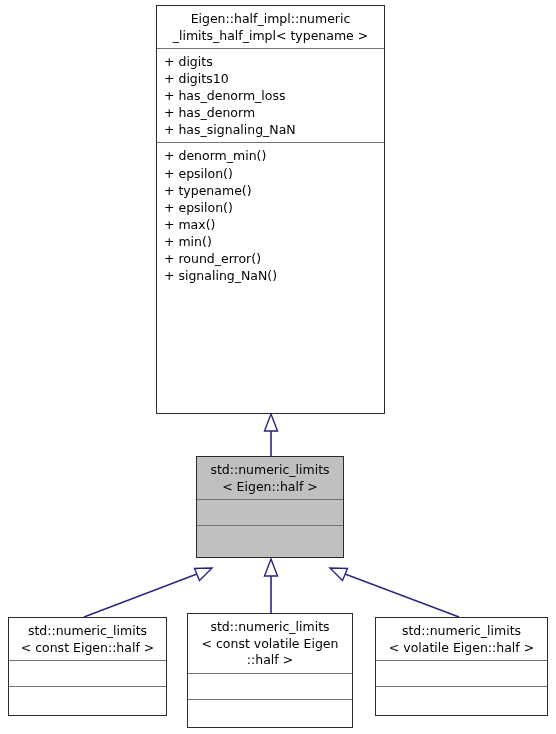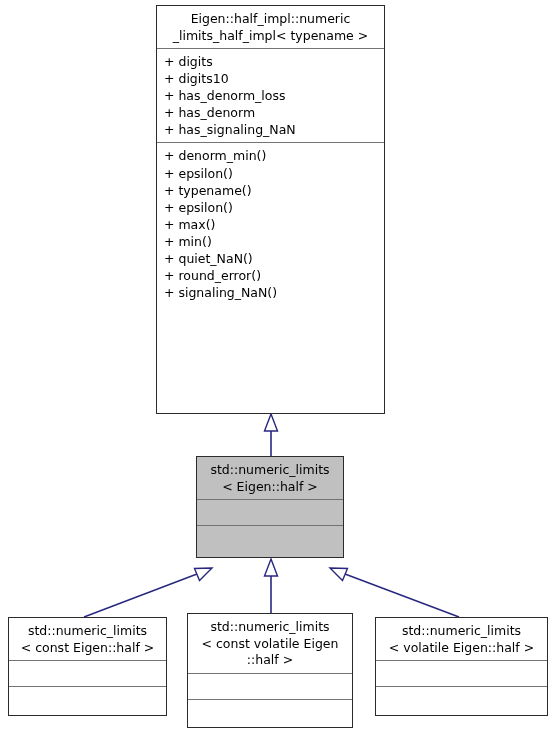--- a/index.html
+++ b/index.html
@@ -108,21 +108,20 @@
         <div class="member-row">+ has_denorm</div>
         <div class="member-row">+ has_signaling_NaN</div>
       </div>
     <div class="compartment member-compartment">
         <div class="member-row">+ denorm_min()</div>
         <div class="member-row">+ epsilon()</div>
         <div class="member-row">+ typename()</div>
         <div class="member-row">+ epsilon()</div>
         <div class="member-row">+ max()</div>
         <div class="member-row">+ min()</div>
-        <div class="member-row">+ quiet_NaN()</div>
         <div class="member-row">+ round_error()</div>
         <div class="member-row">+ signaling_NaN()</div>
       </div>
   </div>
 
   <div class="uml-box highlight" style="left:196px; top:456px; width:148px; height:102px;">
     <div class="compartment title-compartment">std::numeric_limits
 &lt; Eigen::half &gt;</div>
     <div class="compartment member-compartment empty-compartment"></div>
     <div class="compartment member-compartment empty-compartment"></div>

